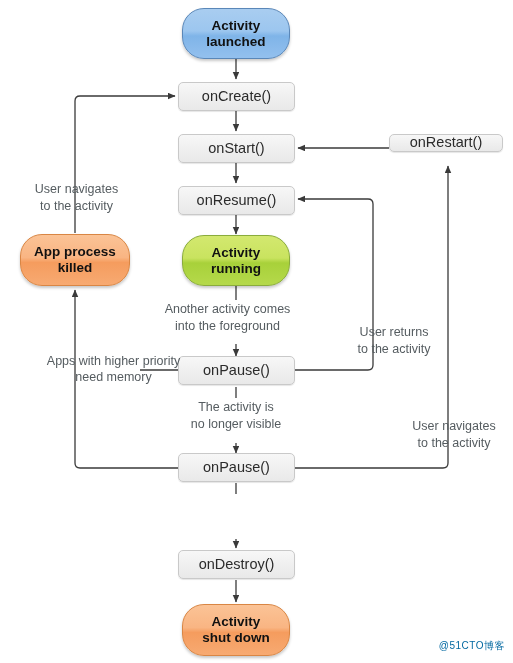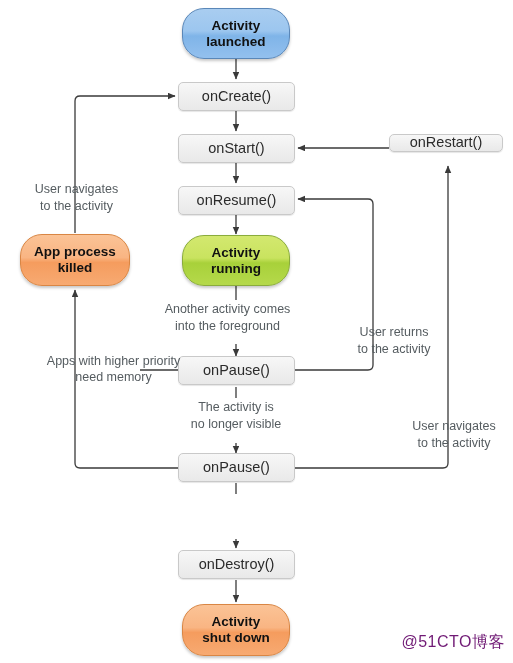--- a/index.html
+++ b/index.html
@@ -78,22 +78,22 @@
     line-height: 1.32;
     white-space: pre;
     z-index: 4;
     background: transparent;
   }
 
   .watermark {
     position: absolute;
     right: 8px;
     bottom: 10px;
-    font-size: 16px;
-    color: #701a75;
+    font-size: 10px;
+    color: #0369a1;
     letter-spacing: 0.5px;
     z-index: 6;
     user-select: none;
   }
 </style>
 </head>
 <body>
 
 <div id="canvas">
 

